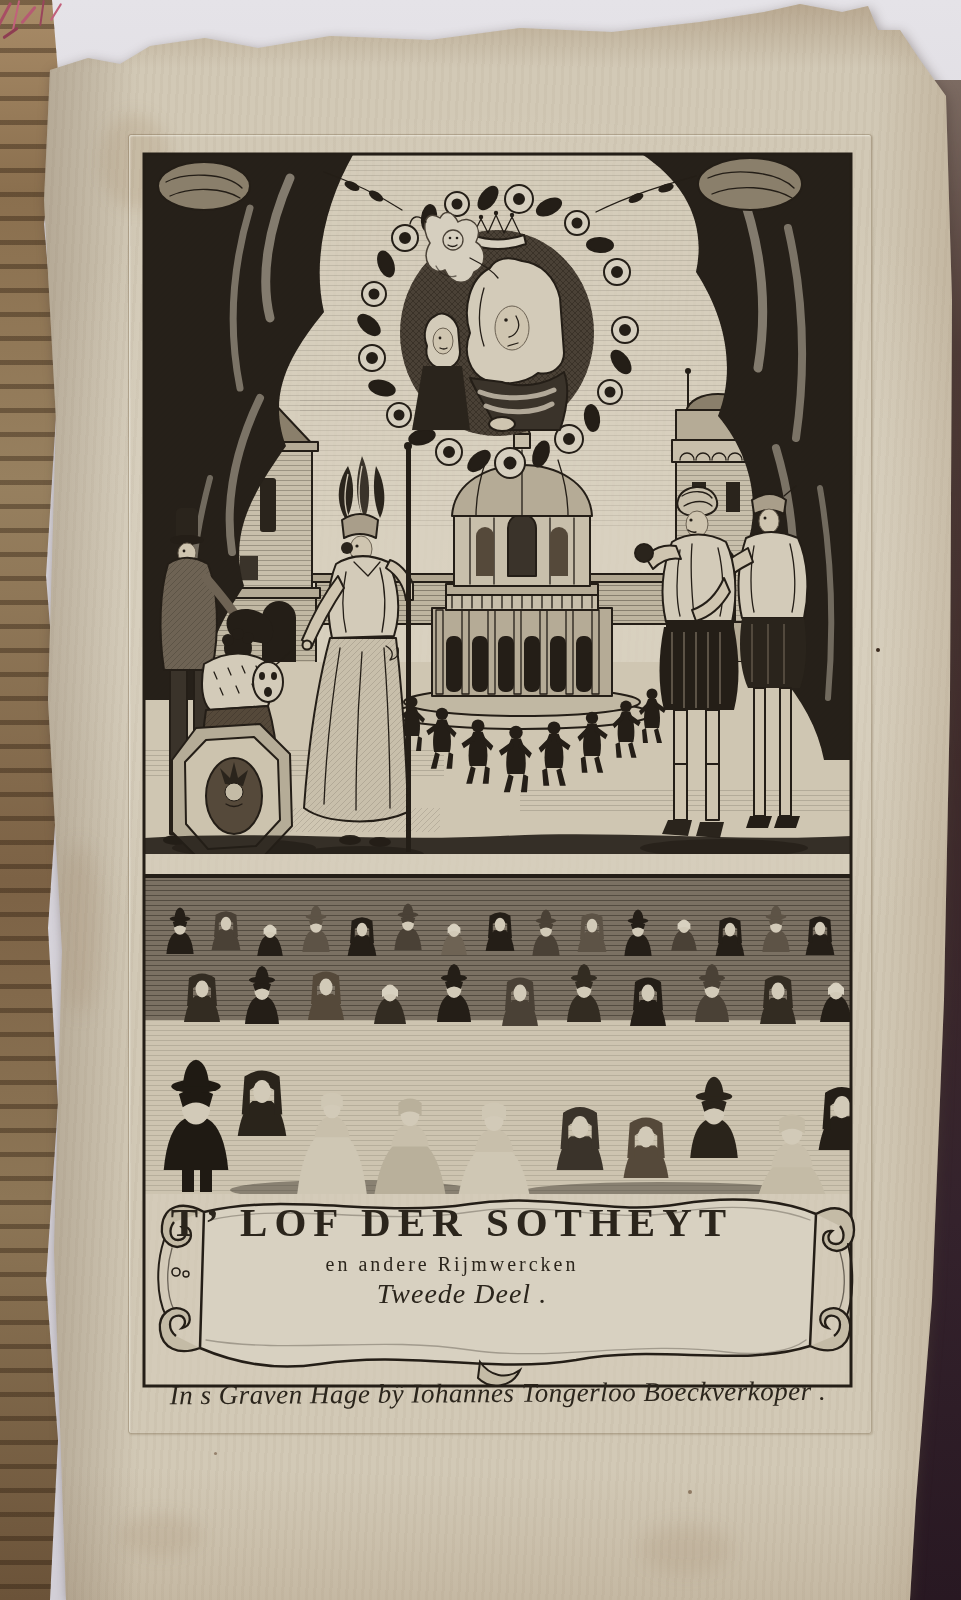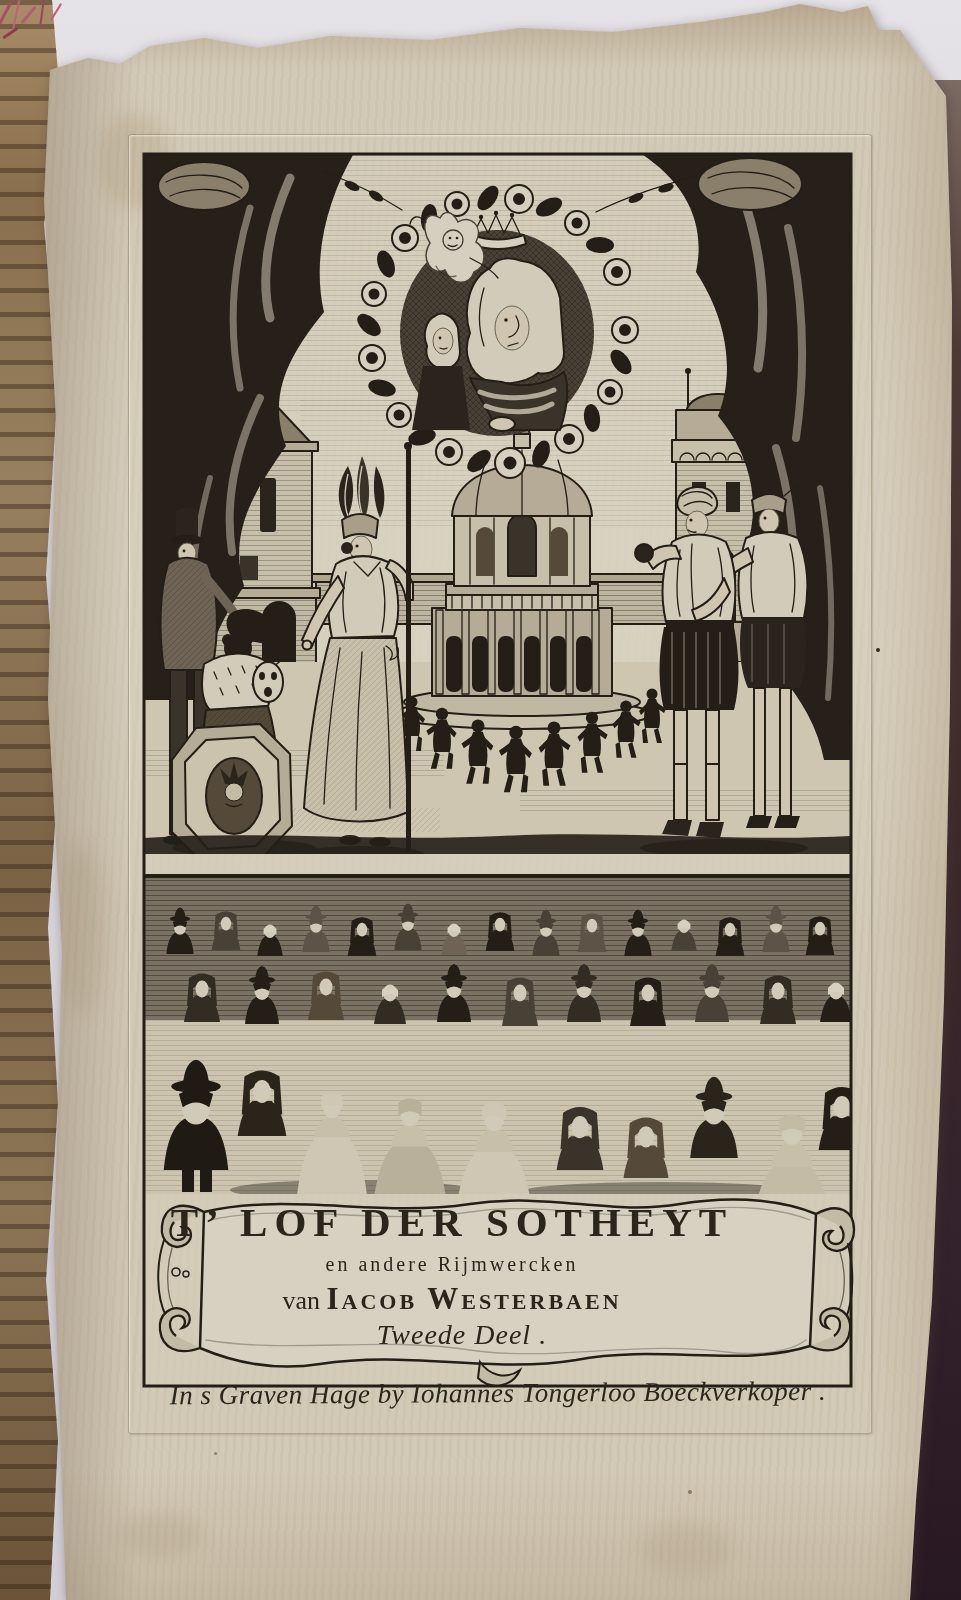--- a/index.html
+++ b/index.html
@@ -542,17 +542,16 @@
       <path d="M670,1198 C692,1208 708,1200 710,1182 C712,1166 698,1156 686,1162 C678,1166 678,1178 688,1180 C682,1174 686,1166 694,1168 C702,1170 702,1182 694,1188" fill="#c4bba6" stroke="#241e17" stroke-width="2.3"></path>
     </g>
     <path d="M340,1214 C350,1228 366,1232 380,1222 C372,1240 350,1242 338,1230 Z" fill="#c4bba6" stroke="#241e17" stroke-width="2"></path>
   </g>
 </svg>
 </div>
 
 <div class="titleblock">
   <div class="t1">T’ LOF DER SOTHEYT</div>
   <div class="t2">en andere Rijmwercken</div>
-  <div class="t3"><span>van</span> <span class="nm">Iacob Westerbaen</span></div>
   <div class="t4">Tweede Deel .</div>
 </div>
 
 <div class="imprint">In s Graven Hage bÿ Iohannes Tongerloo Boeckverkoper .</div>
 
 </body></html>

